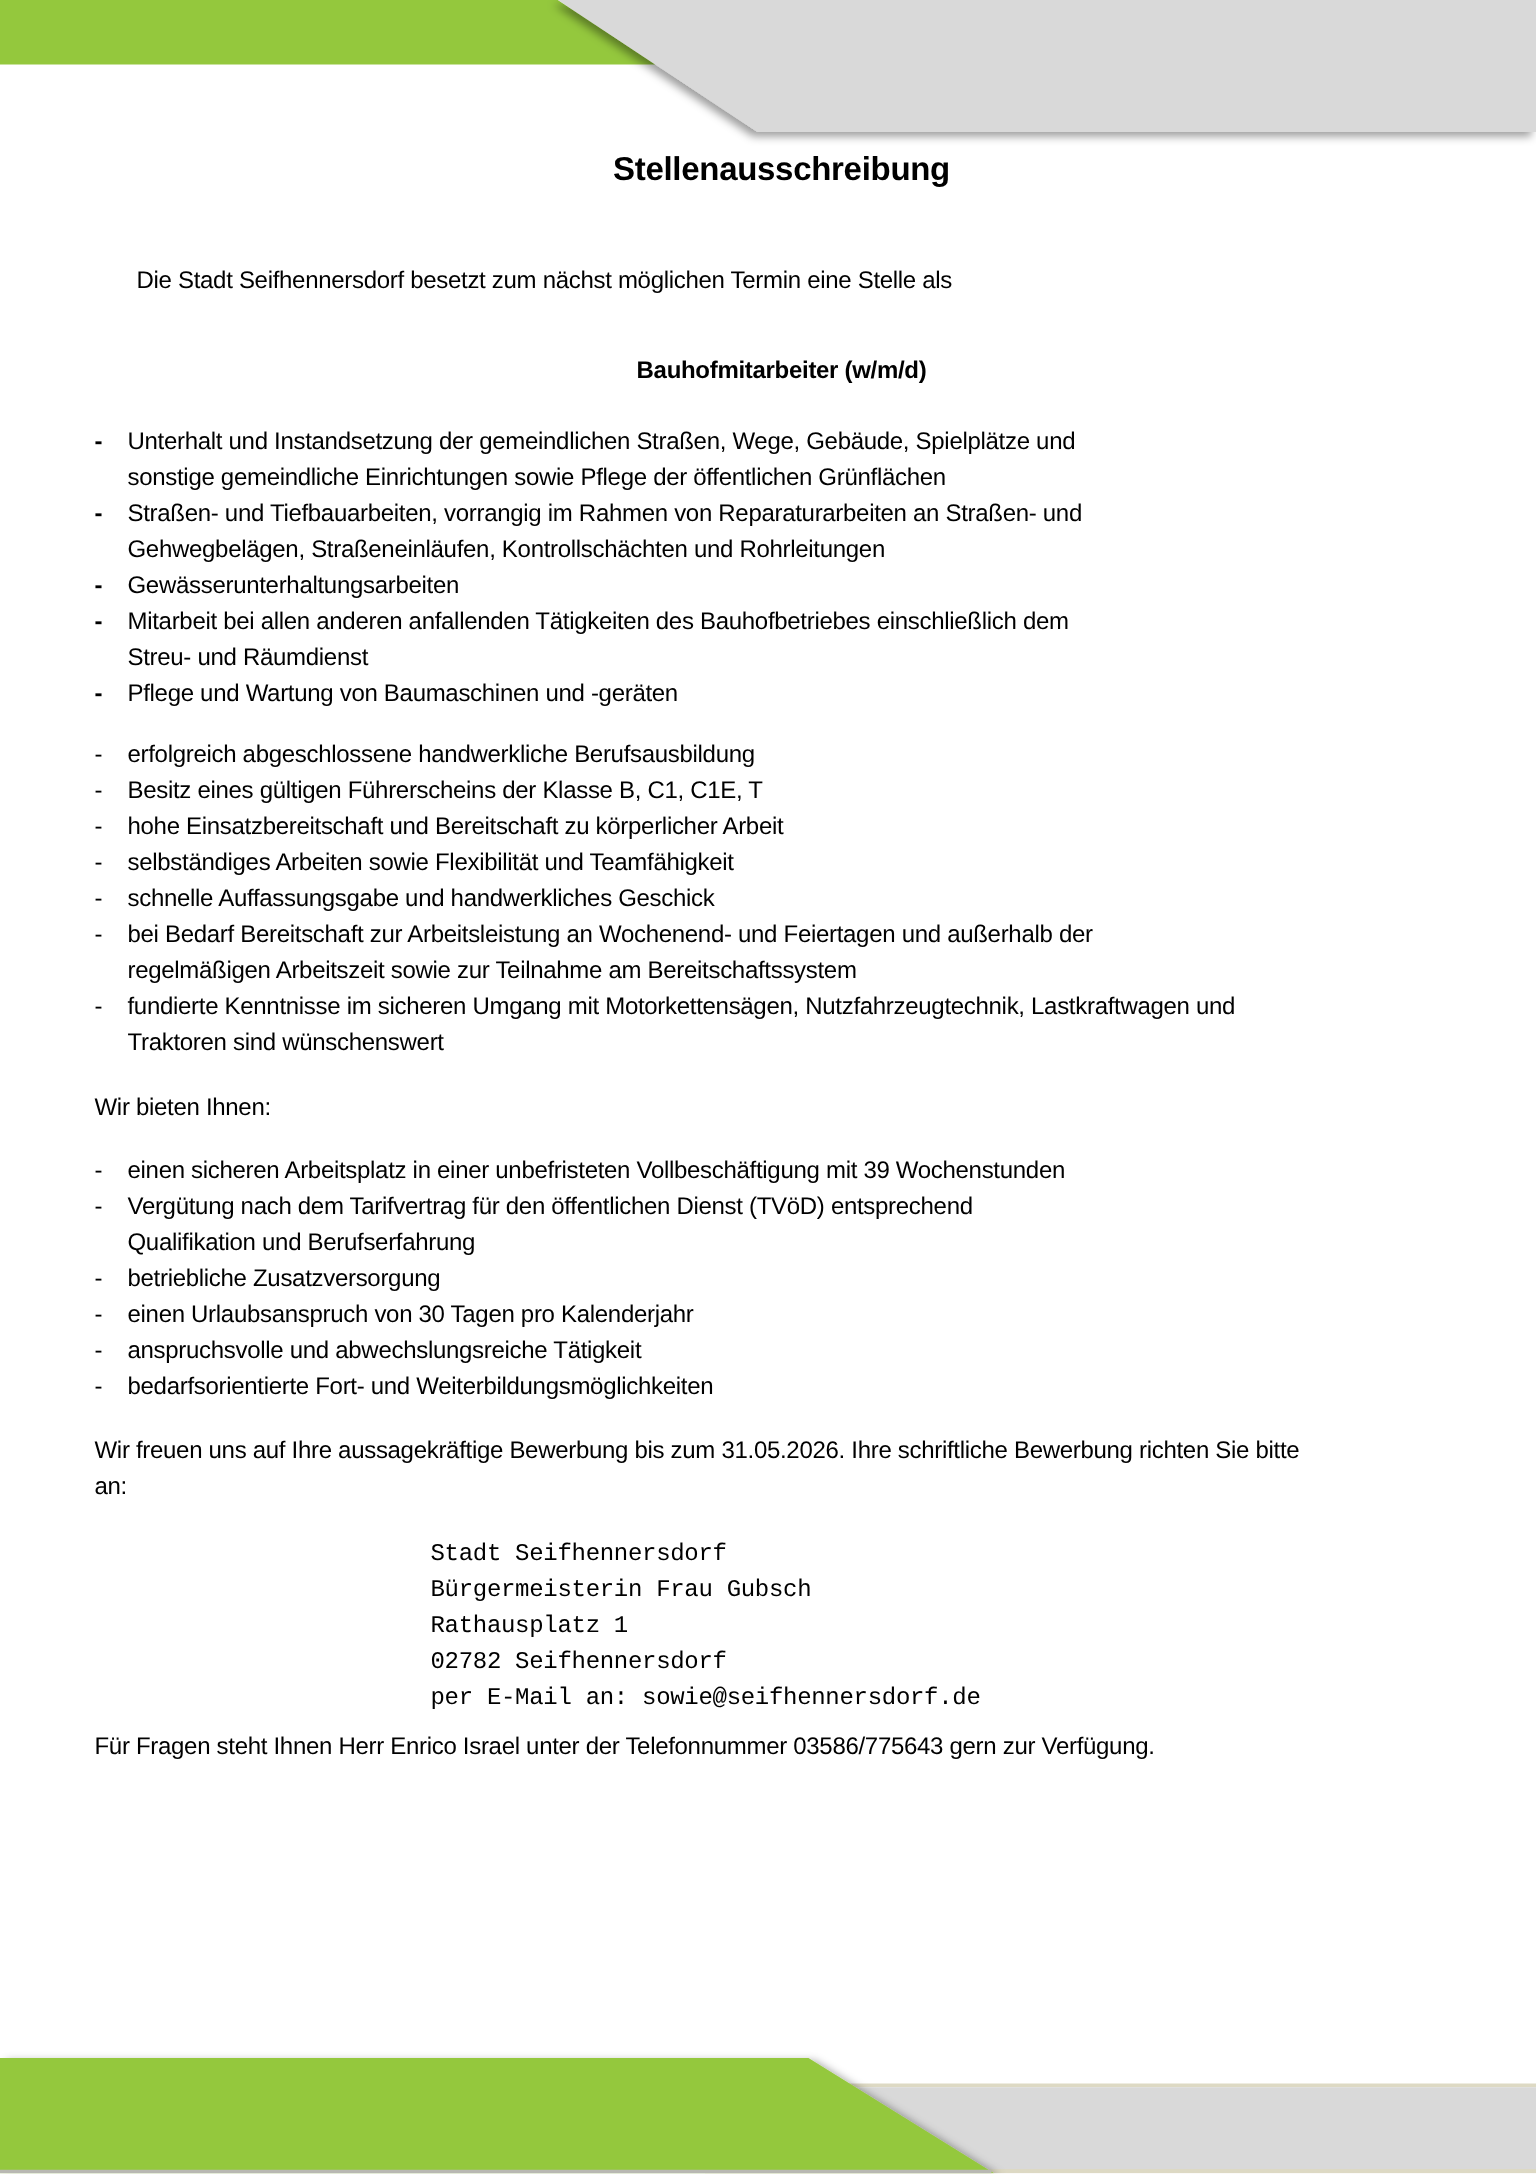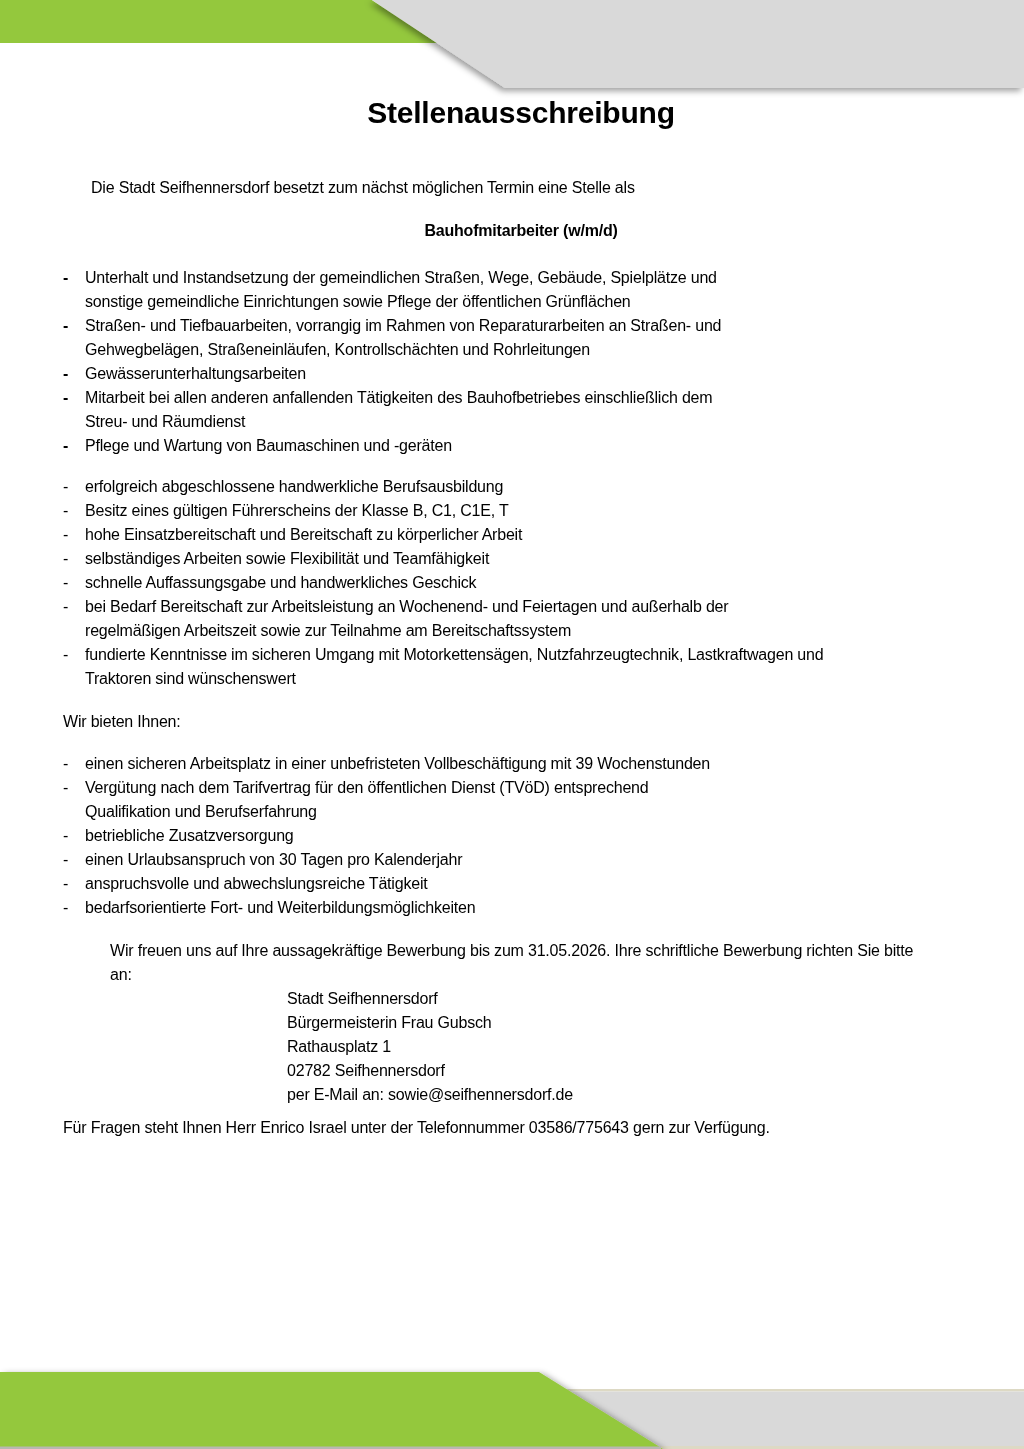--- a/index.html
+++ b/index.html
@@ -19,40 +19,40 @@
 
   .content {
     position: relative;
     z-index: 2;
     padding: 0 45px 0 63px;
     font-size: 16px;
     line-height: 24px;
   }
   h1.doc-title {
     margin: 100px 0 0 0;
-    font-size: 30px;
+    font-size: 22px;
     line-height: 26px;
     font-weight: bold;
     text-align: center;
     letter-spacing: -0.2px;
   }
   p { margin: 0; }
   .intro { margin-top: 50px; margin-left: 28px; }
-  .position-block { margin-top: 19px; text-align: center; font-weight: bold; }
+  .position-block { margin-top: 36px; text-align: center; font-weight: bold; }
   .section-heading { margin-top: 19px; }
   .section-heading.offer-h { }
   .list { margin-top: 18px; }
   .list.tasks { margin-top: 23px; }
   .list.quals { margin-top: 17px; }
   .li { display: flex; align-items: flex-start; }
   .li .dash { width: 22px; flex: 0 0 22px; }
   .list.tasks .li .dash { font-weight: bold; }
   .li .txt { white-space: pre-wrap; flex: 1 1 auto; }
-  .closing { margin-top: 19px; white-space: pre-wrap; margin-left: 47px; }
-  .address { margin-top: 0; margin-left: 224px; }
+  .closing { margin-top: 19px; white-space: pre-wrap; }
+  .address { margin-top: 20px; margin-left: 224px; font-family: Liberation Mono, monospace; }
   .footer-line { margin-top: 9px; }
 </style>
 </head>
 <body>
 
 <div class="page">
 
   <svg class="decor top" width="1024" height="100" viewBox="0 0 1024 100">
     <defs>
       <filter id="shadowTop" x="-20%" y="-20%" width="140%" height="160%">

